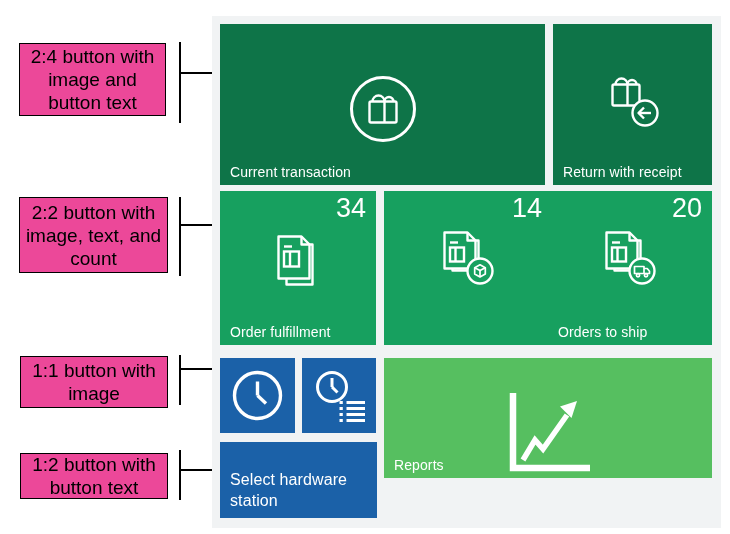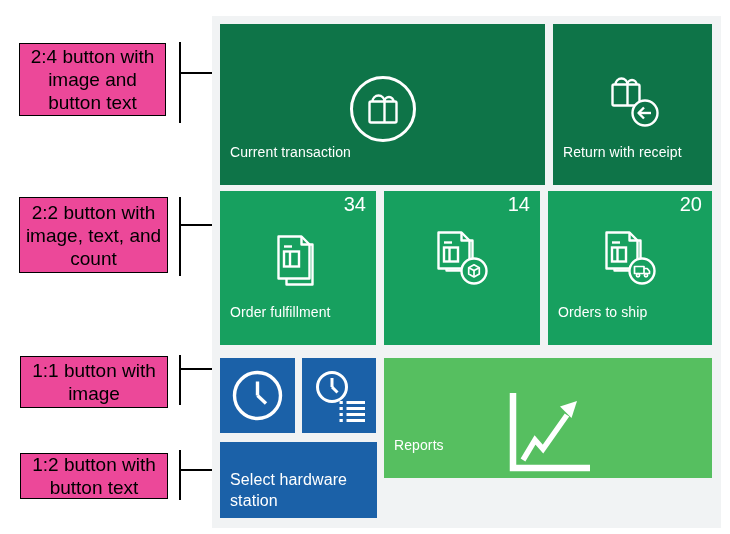--- a/index.html
+++ b/index.html
@@ -35,37 +35,37 @@
   
   .tile { position:absolute; color:#fff; cursor:pointer; }
   .dkgreen { background:#0e7448; }
   .mdgreen { background:#17a05f; }
   .ltgreen { background:#56bf60; }
   .blue    { background:#1b61a8; }
 
   #t-current  { left:220px; top:24px;  width:325px; height:161px; }
   #t-return   { left:553px; top:24px;  width:159px; height:161px; }
   #t-fulfill  { left:220px; top:191px; width:156px; height:154px; }
-  #t-pickup   { left:384px; top:191px; width:156px; height:154px; }
+  #t-pickup   { left:384px; top:191px; width:156px; height:154px;padding-left:12px; }
   #t-ship     { left:548px; top:191px; width:164px; height:154px; }
   #t-clock    { left:220px; top:358px; width:75px;  height:75px;  }
   #t-clocklist{ left:302px; top:358px; width:74px;  height:75px;  }
   #t-reports  { left:384px; top:358px; width:328px; height:120px; }
   #t-hardware { left:220px; top:442px; width:157px; height:76px;  }
 
   .tile .label {
-    position:absolute; left:10px; bottom:24px; font-size:14px; line-height:18px;
+    position:absolute; left:10px; bottom:4px; font-size:14px; line-height:18px;
     letter-spacing:0.1px; white-space:nowrap;
   }
   .tile .label-mid {
     position:absolute; left:10px; top:27px; font-size:16px; line-height:21px;
     width:132px; letter-spacing:0.1px;
   }
   .tile .count {
-    position:absolute; right:10px; top:2px; font-size:20px; font-weight:300;
+    position:absolute; right:10px; top:2px; font-size:27px; font-weight:300;
   }
   .tile svg { position:absolute; display:block; }
   #t-current  svg { left:50%; margin-left:-35px; top:50px; }
   #t-return   svg { left:50%; margin-left:-31px; top:47px; }
   #t-fulfill  svg { left:50%; margin-left:-25px; top:44px; }
   #t-pickup   svg, #t-ship svg { left:50%; margin-left:-27px; top:40px; }
   #t-clock    svg { left:10px; top:10px; }
   #t-clocklist svg { left:9px; top:10px; }
   #t-reports  svg { left:50%; margin-left:-46px; top:30px; }
 </style>

